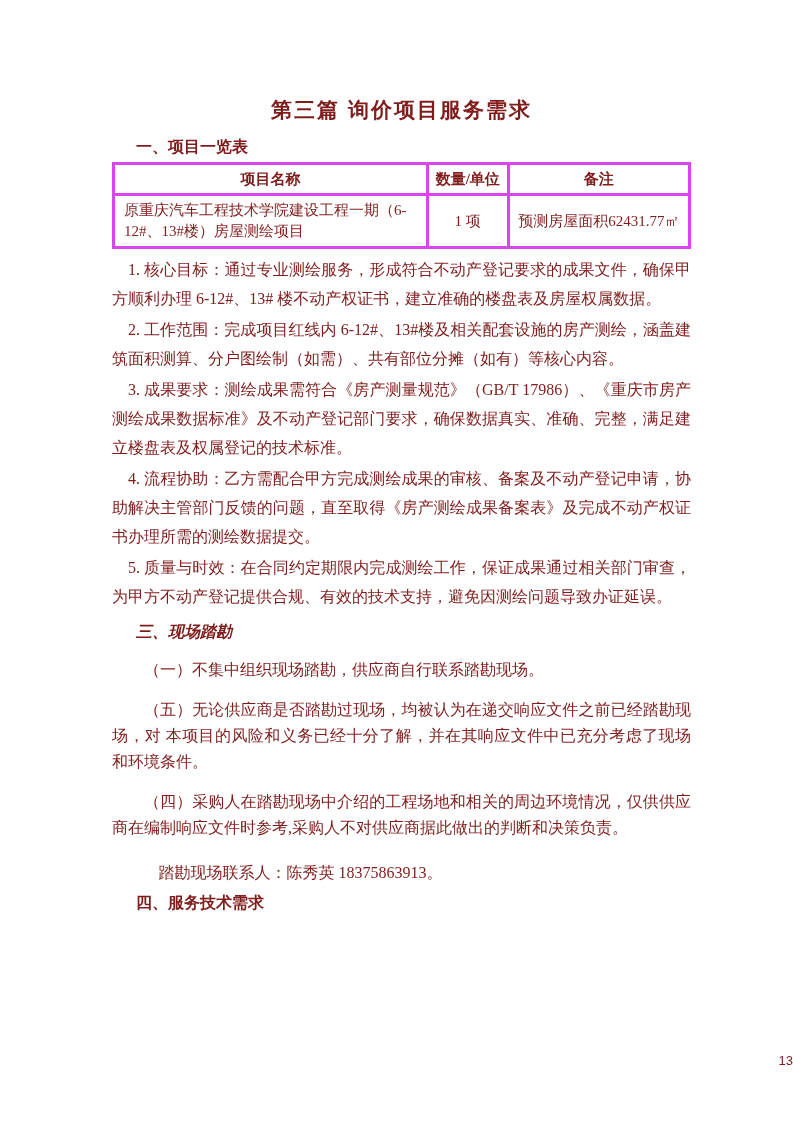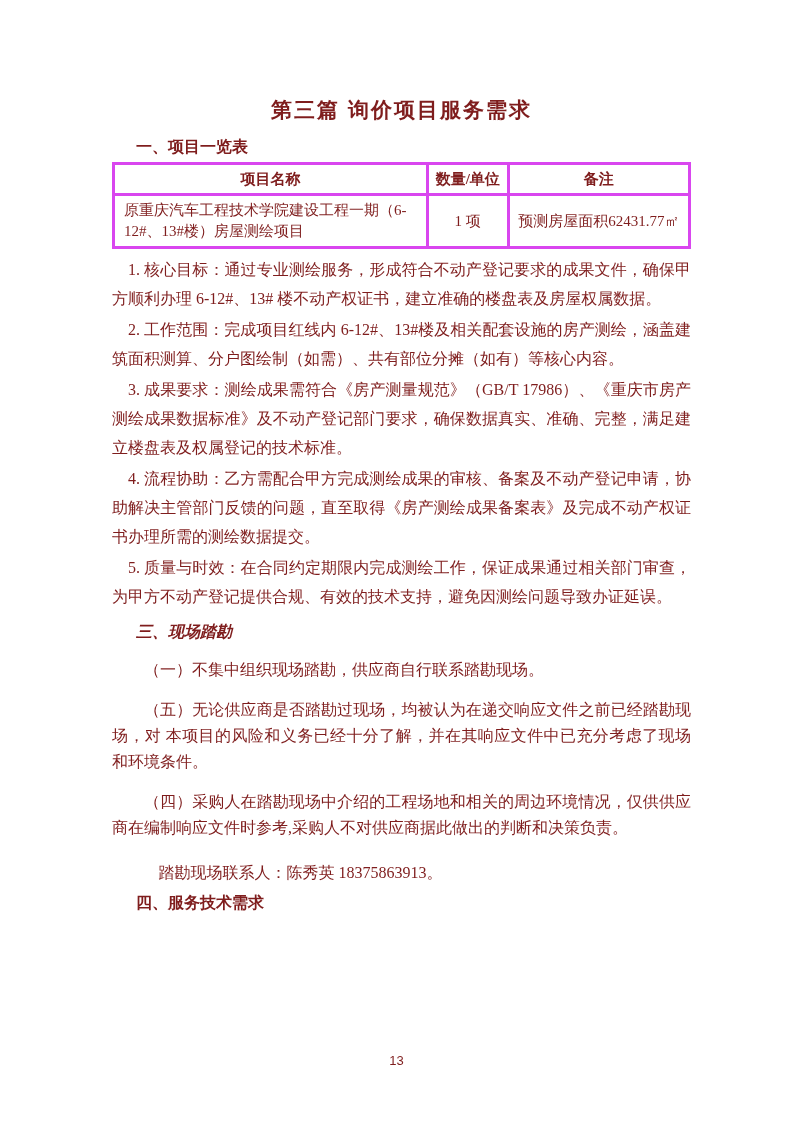--- a/index.html
+++ b/index.html
@@ -79,21 +79,21 @@
   .para.contact {
     text-indent: 2.9em;
     line-height: 26px;
     margin-top: 19px;
   }
   .page-number {
     position: absolute;
     left: 0;
     right: 0;
     bottom: 54px;
-    text-align: center;
+    text-align: right;
     font-family: "Liberation Sans", "DejaVu Sans", sans-serif;
     font-size: 13px;
   }
 </style>
 </head>
 <body>
 
 <div class="page">
   <div class="content">
 

